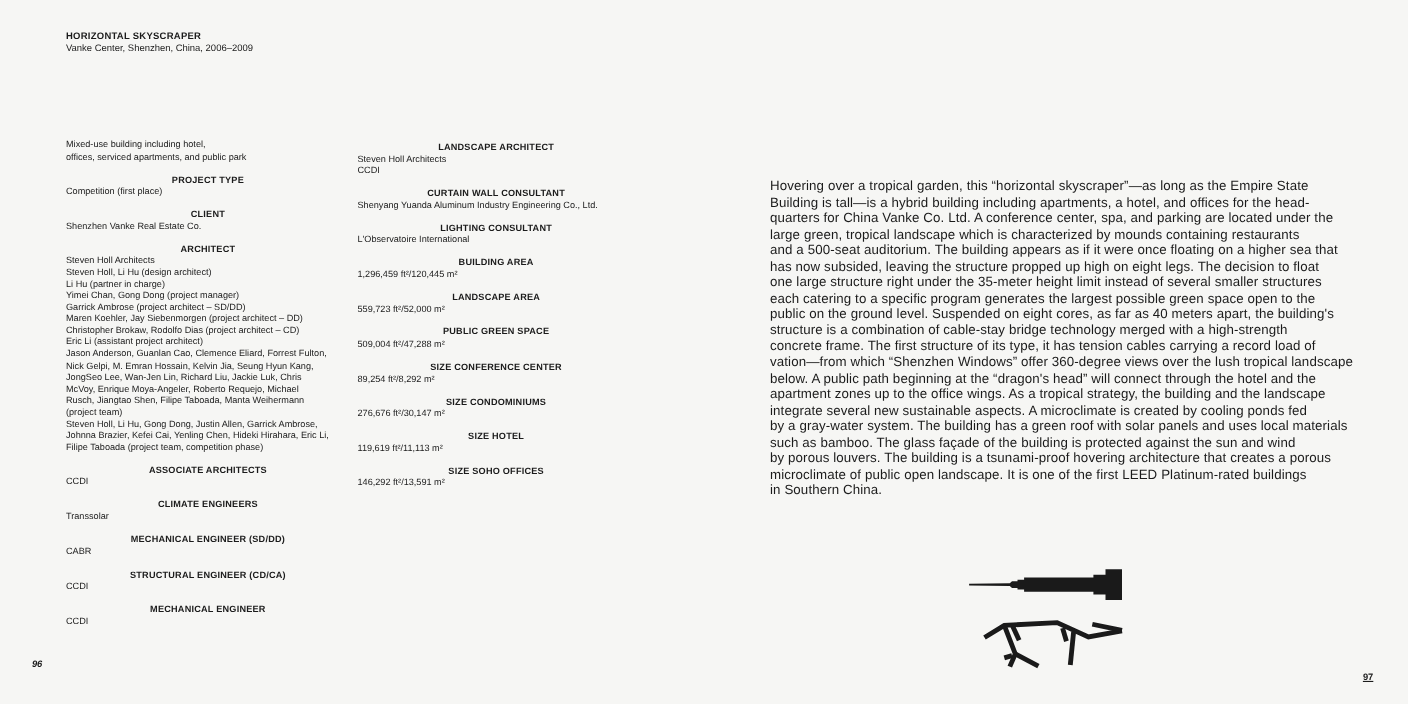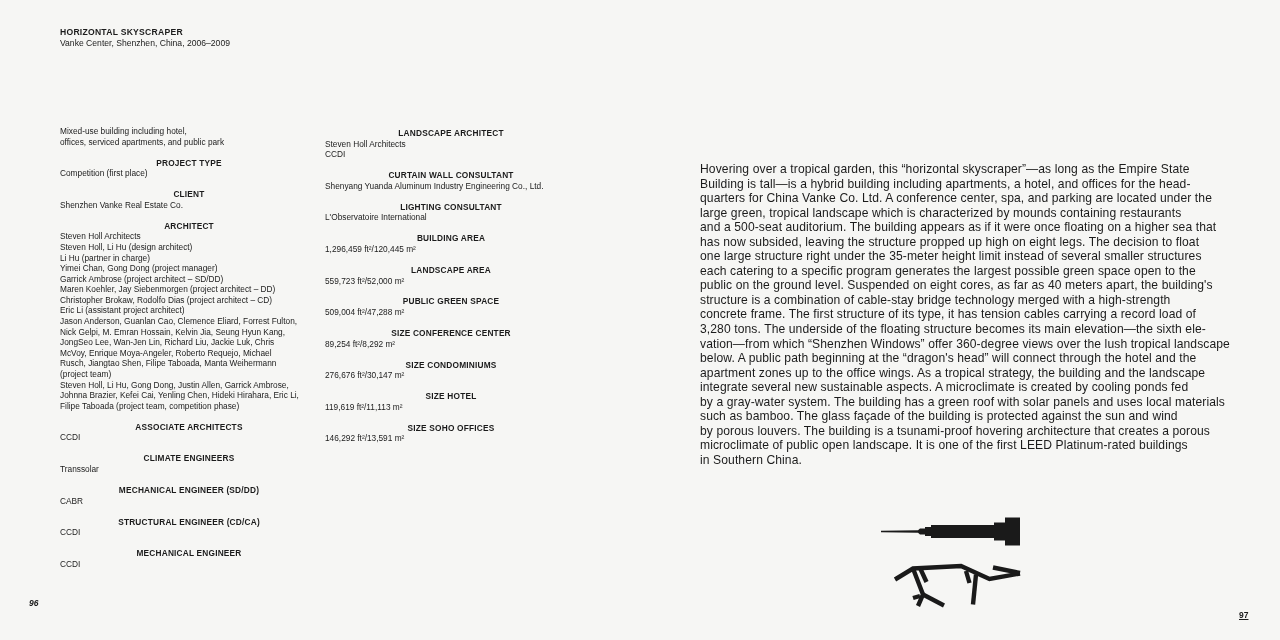--- a/index.html
+++ b/index.html
@@ -205,21 +205,20 @@
       <div class="essay-line">Building is tall—is a hybrid building including apartments, a hotel, and offices for the head-</div>
       <div class="essay-line">quarters for China Vanke Co. Ltd. A conference center, spa, and parking are located under the</div>
       <div class="essay-line">large green, tropical landscape which is characterized by mounds containing restaurants</div>
       <div class="essay-line">and a 500-seat auditorium. The building appears as if it were once floating on a higher sea that</div>
       <div class="essay-line">has now subsided, leaving the structure propped up high on eight legs. The decision to float</div>
       <div class="essay-line">one large structure right under the 35-meter height limit instead of several smaller structures</div>
       <div class="essay-line">each catering to a specific program generates the largest possible green space open to the</div>
       <div class="essay-line">public on the ground level. Suspended on eight cores, as far as 40 meters apart, the building's</div>
       <div class="essay-line">structure is a combination of cable-stay bridge technology merged with a high-strength</div>
       <div class="essay-line">concrete frame. The first structure of its type, it has tension cables carrying a record load of</div>
-      <div class="essay-line">3,280 tons. The underside of the floating structure becomes its main elevation—the sixth ele-</div>
       <div class="essay-line">vation—from which “Shenzhen Windows” offer 360-degree views over the lush tropical landscape</div>
       <div class="essay-line">below. A public path beginning at the “dragon's head” will connect through the hotel and the</div>
       <div class="essay-line">apartment zones up to the office wings. As a tropical strategy, the building and the landscape</div>
       <div class="essay-line">integrate several new sustainable aspects. A microclimate is created by cooling ponds fed</div>
       <div class="essay-line">by a gray-water system. The building has a green roof with solar panels and uses local materials</div>
       <div class="essay-line">such as bamboo. The glass façade of the building is protected against the sun and wind</div>
       <div class="essay-line">by porous louvers. The building is a tsunami-proof hovering architecture that creates a porous</div>
       <div class="essay-line">microclimate of public open landscape. It is one of the first LEED Platinum-rated buildings</div>
       <div class="essay-line">in Southern China.</div>
     </section>

